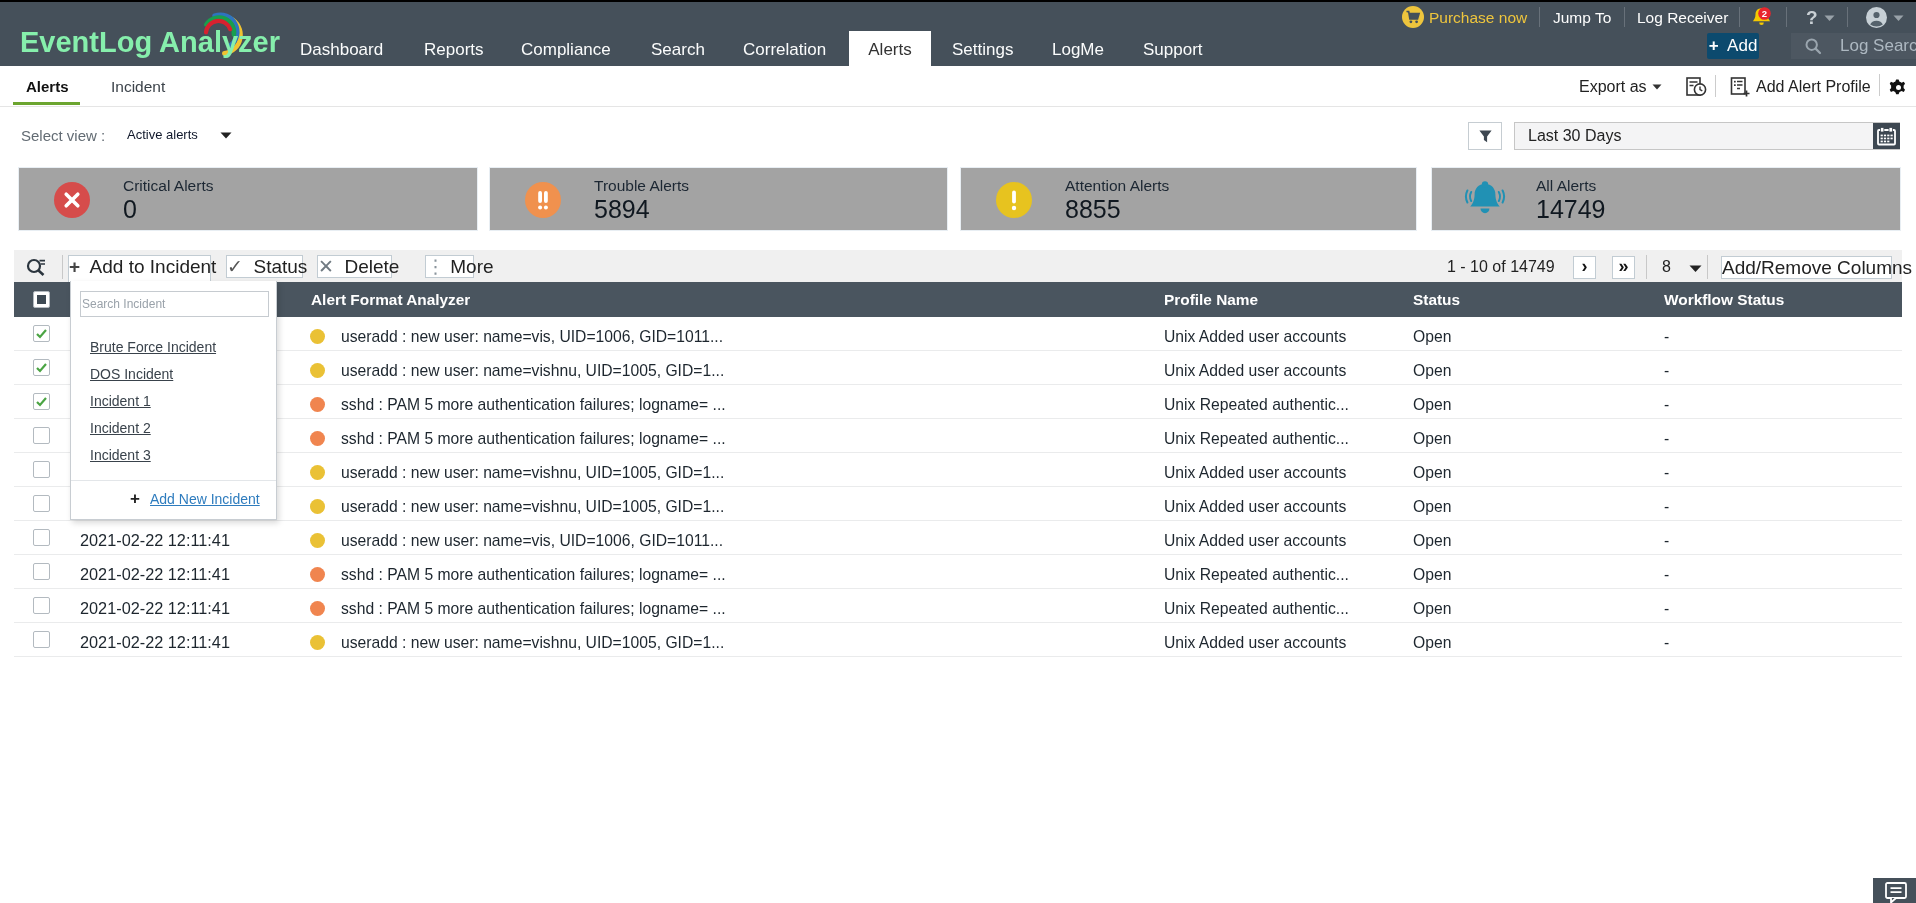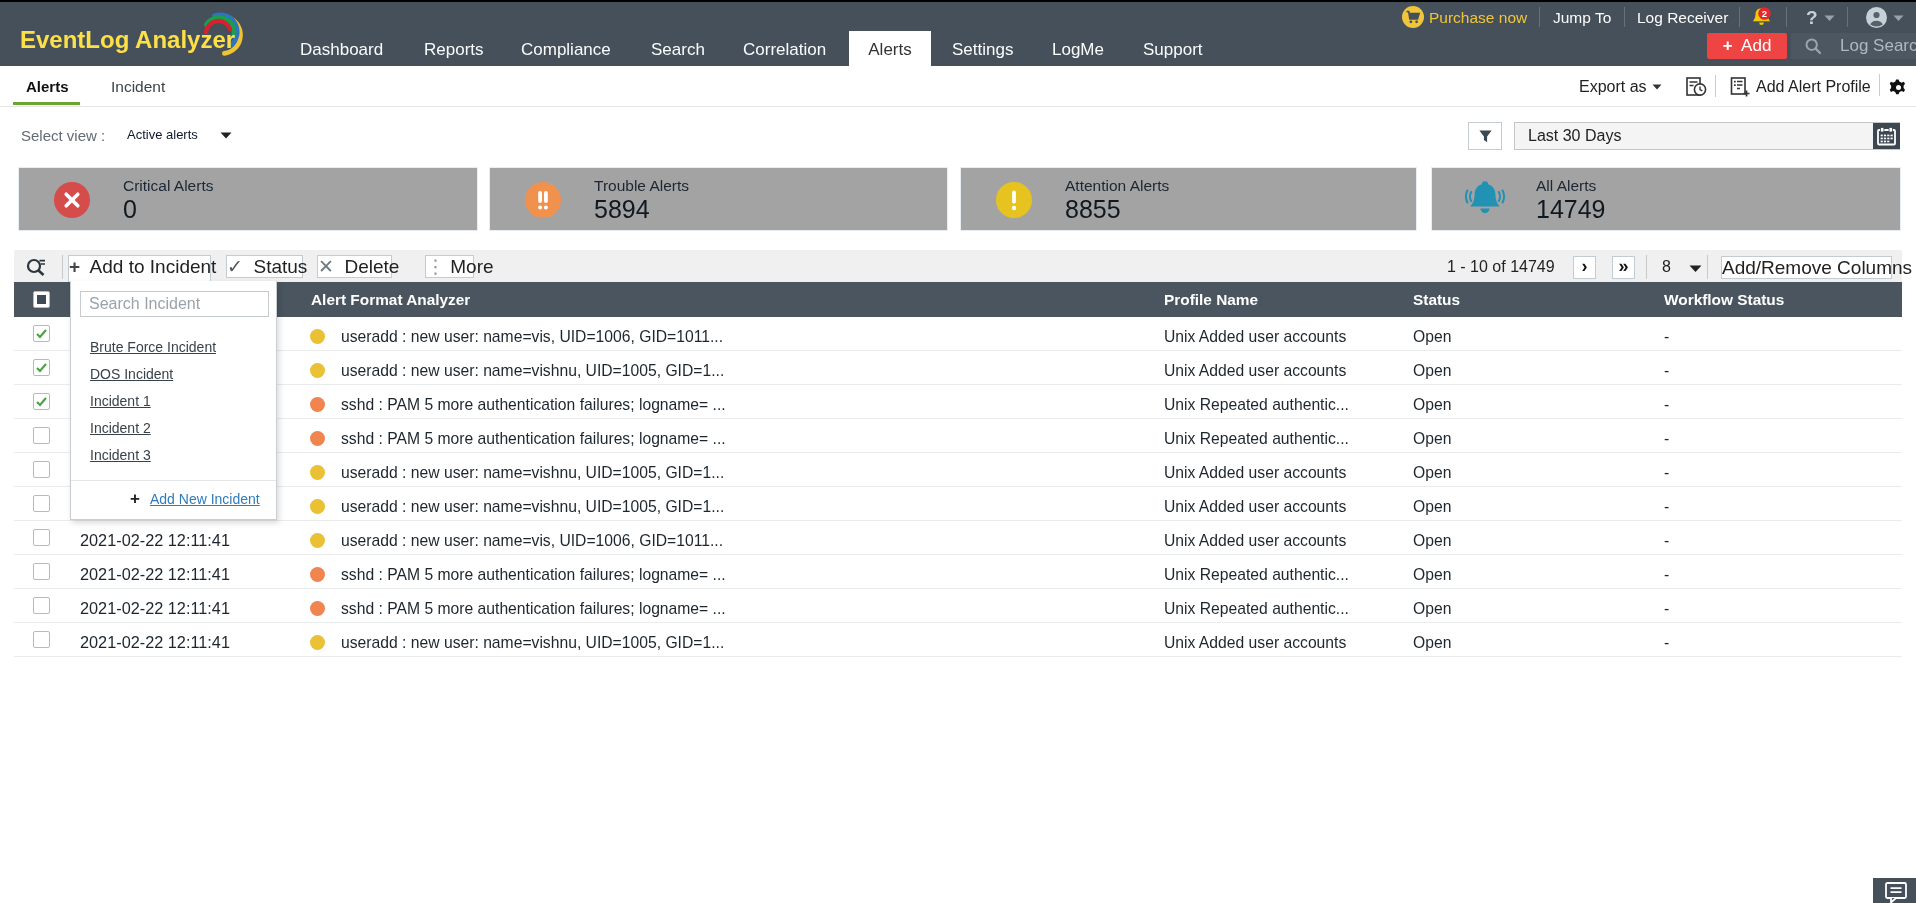--- a/index.html
+++ b/index.html
@@ -3,32 +3,32 @@
 <meta charset="utf-8">
 <style>
 * { margin:0; padding:0; box-sizing:border-box; }
 html,body { width:1916px; height:903px; overflow:hidden; background:#fff;
   font-family:"Liberation Sans", sans-serif; position:relative; }
 .abs { position:absolute; }
 
 
 #topbar { position:absolute; left:0; top:0; width:1916px; height:66px;
   background:#45505a; border-top:2px solid #000; }
-#logo { position:absolute; left:20px; top:24px; color:#fde047; font-size:24px;
+#logo { position:absolute; left:20px; top:24px; color:#86efac; font-size:29px;
   font-weight:bold; letter-spacing:0px; }
 #swoosh { position:absolute; left:196px; top:6px; }
 .nav { position:absolute; top:29px; height:37px; color:#fbfcfc; font-size:17px; }
 .nav span { position:absolute; top:9px; white-space:nowrap; }
 #tab-alerts { position:absolute; left:849px; top:29px; width:82px; height:37px;
   background:#fff; color:#333; font-size:17px; text-align:center; line-height:37px; }
 .util { position:absolute; top:0; height:31px; color:#fdfdfd; font-size:15.5px; }
 .util span { position:absolute; top:7px; white-space:nowrap; }
 .usep { position:absolute; top:5px; width:1px; height:20px; background:#68717a; }
-#addbtn { position:absolute; left:1707px; top:31px; width:80px; height:26px;
-  background:#ef4444; border-radius:2px; color:#fff; font-size:17px;
+#addbtn { position:absolute; left:1707px; top:31px; width:52px; height:26px;
+  background:#0c4a6e; border-radius:2px; color:#fff; font-size:17px;
   text-align:center; line-height:26px; }
 #logsearch { position:absolute; left:1791px; top:31px; width:139px; height:26px;
   background:#4d5761; color:#adb8c1; font-size:17px; line-height:26px; }
 
 
 #subnav { position:absolute; left:0; top:66px; width:1916px; height:41px;
   background:#fff; border-bottom:1px solid #e5e5e5; }
 #t-alerts { position:absolute; left:26px; top:12px; font-size:15px; font-weight:bold; color:#111; }
 #t-alerts-line { position:absolute; left:13px; top:36px; width:67px; height:3px; background:#6ca52f; }
 #t-incident { position:absolute; left:111px; top:12px; font-size:15.5px; color:#3c434a; }
@@ -58,21 +58,21 @@
 .dot { position:absolute; left:296px; width:15px; height:15px; border-radius:50%; }
 .dot.y { background:#eac135; }
 .dot.o { background:#f0854f; }
 .cb { position:absolute; left:19px; width:17px; height:17px; background:#fff;
   border:1px solid #b3bac0; border-radius:2px; }
 
 
 #dropdown { position:absolute; left:70px; top:281px; width:207px; height:239px;
   background:#fff; border:1px solid #c8cdd2; border-top:none; box-shadow:2px 3px 6px rgba(0,0,0,0.15); z-index:50; }
 #dd-search { position:absolute; left:9px; top:10px; width:189px; height:26px;
-  border:1px solid #c6cbd0; color:#9aa2aa; font-size:16px; line-height:24px; padding-left:8px; }
+  border:1px solid #c6cbd0; color:#9aa2aa; font-size:12px; line-height:24px; padding-left:1px; }
 .dd-item { position:absolute; left:19px; font-size:14px; color:#39424b; white-space:nowrap;text-decoration:underline; }
 
 
 #chatbtn { position:absolute; left:1873px; top:878px; width:43px; height:25px; background:#45505a; }
 </style>
 </head>
 <body>
 
 <div id="topbar">
   <svg id="swoosh" width="52" height="52" viewBox="0 0 52 52">

